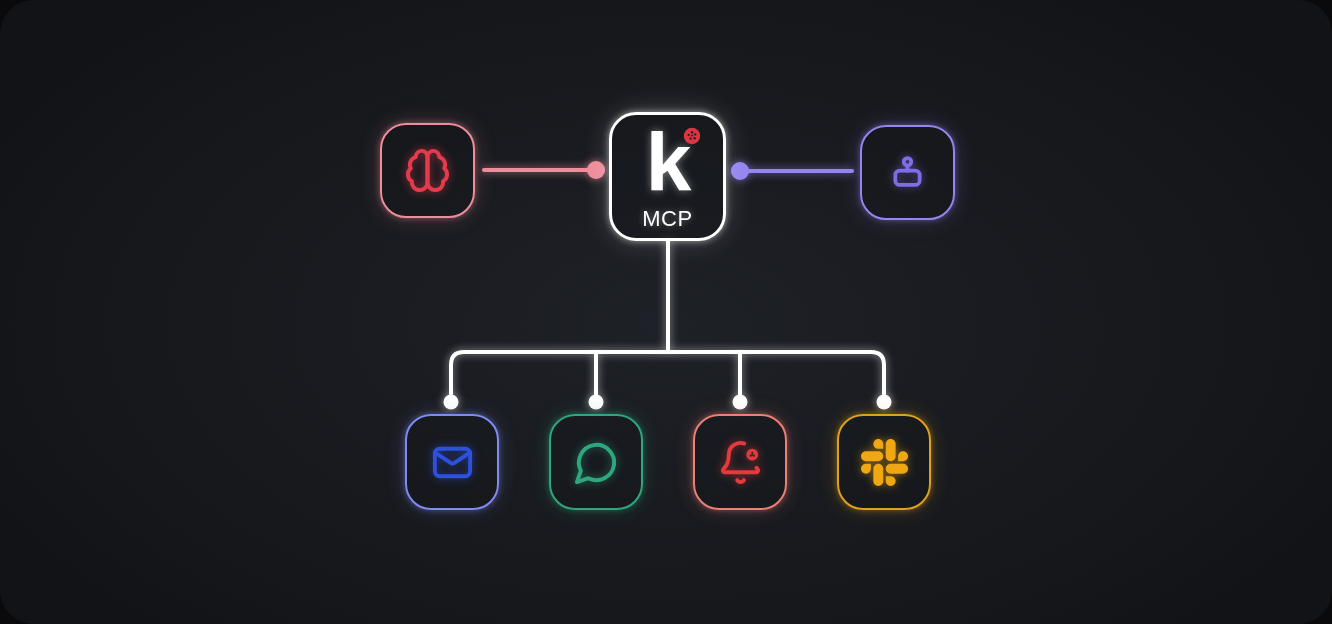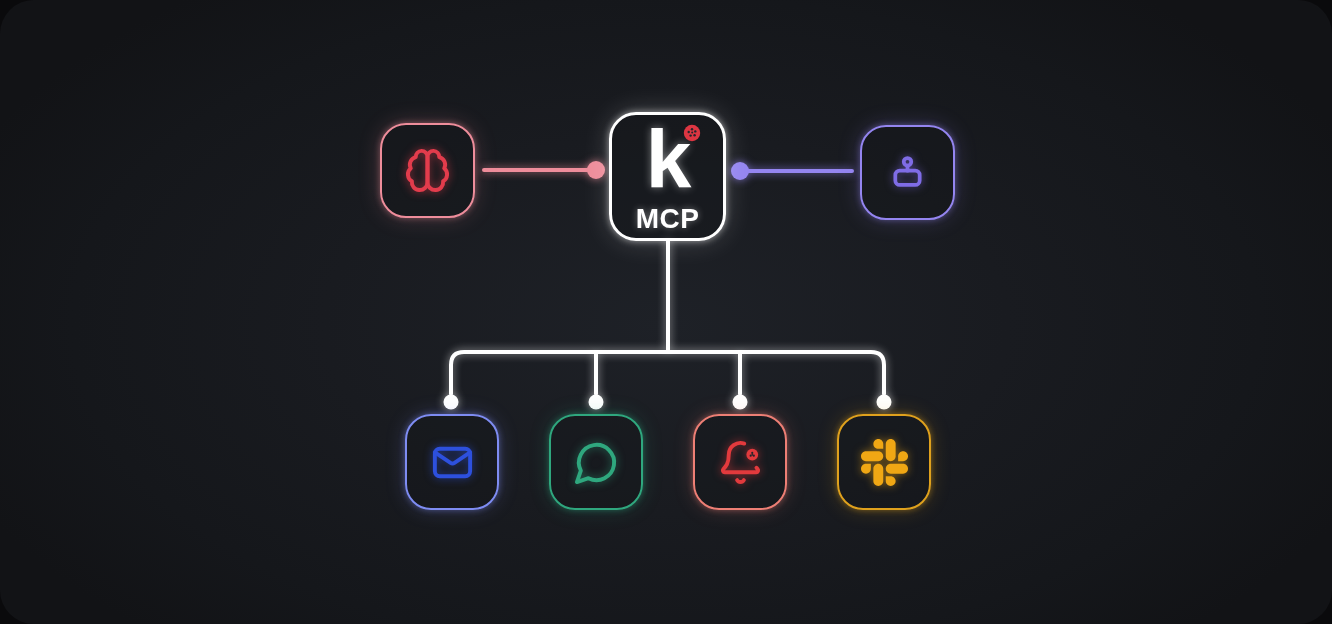--- a/index.html
+++ b/index.html
@@ -78,21 +78,21 @@
     letter-spacing: -2px;
     text-shadow: 0 0 8px rgba(255,255,255,0.45);
   }
   .k-dot {
     position: absolute;
     top: -1px; right: -12px;
     width: 18px; height: 18px;
   }
   .mcp-label {
     margin-top: 8px; margin-bottom: 2px;
-    font-size: 28px; font-weight: 700;
+    font-size: 22px; font-weight: 400;
     letter-spacing: 0.5px;
     color: #ffffff;
     text-shadow: 0 0 7px rgba(255,255,255,0.4);
   }
 
   
   .wires { position: absolute; inset: 0; pointer-events: none; }
   .wire-pink   { filter: drop-shadow(0 0 4px rgba(238,141,155,0.75)); }
   .wire-purple { filter: drop-shadow(0 0 4px rgba(148,133,240,0.75)); }
   .wire-white  { filter: drop-shadow(0 0 4px rgba(255,255,255,0.6)); }

